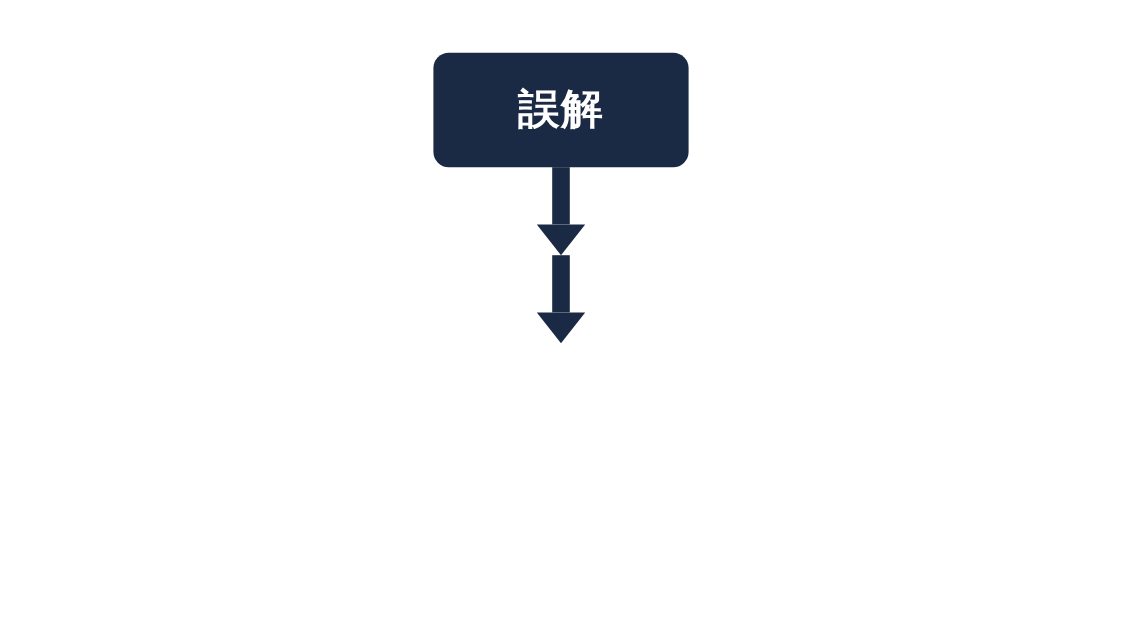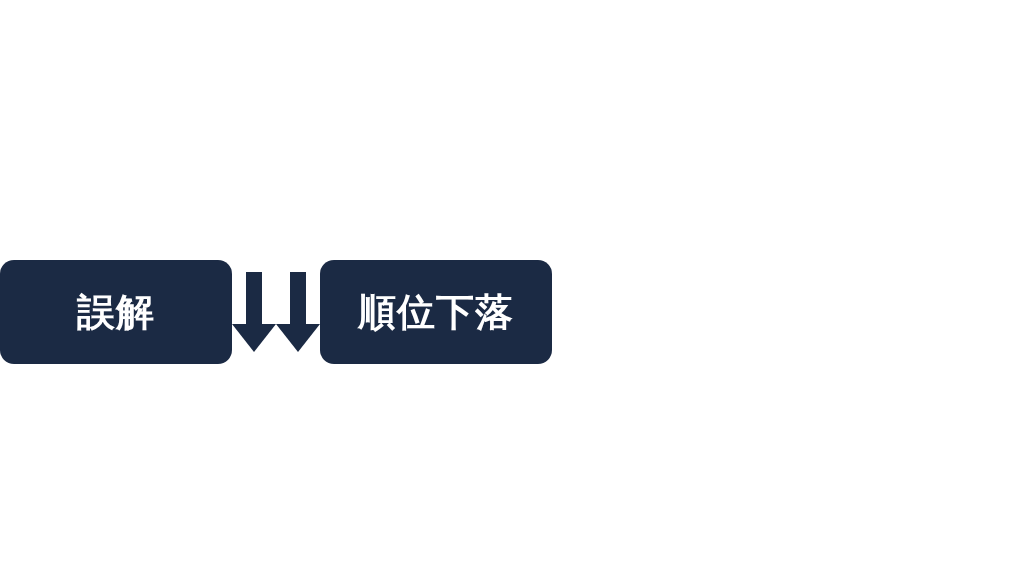--- a/index.html
+++ b/index.html
@@ -7,21 +7,21 @@
     padding: 0;
     background: #ffffff;
   }
   .canvas {
     position: relative;
     width: 1020px;
     height: 576px;
     background: var(--page-bg, #ffffff);
     overflow: hidden;
     display: flex;
-    flex-direction: row;
+    flex-direction: column;
     align-items: center;
     padding-top: 48px;
     box-sizing: border-box;
     font-family: "Liberation Sans", "DejaVu Sans", sans-serif;
   }
   .node {
     width: 232px;
     height: 104px;
     background: var(--node-fill, #1b2a44);
     border-radius: 14px;
@@ -71,17 +71,14 @@
     <div class="arrow-stem"></div>
     <div class="arrow-head"></div>
   </div>
 
 
   <div class="arrow">
     <div class="arrow-stem"></div>
     <div class="arrow-head"></div>
   </div>
 
-  <div class="node">
-    <span class="node-label">順位下落</span>
-  </div>
 
 </div>
 
 </body></html>

